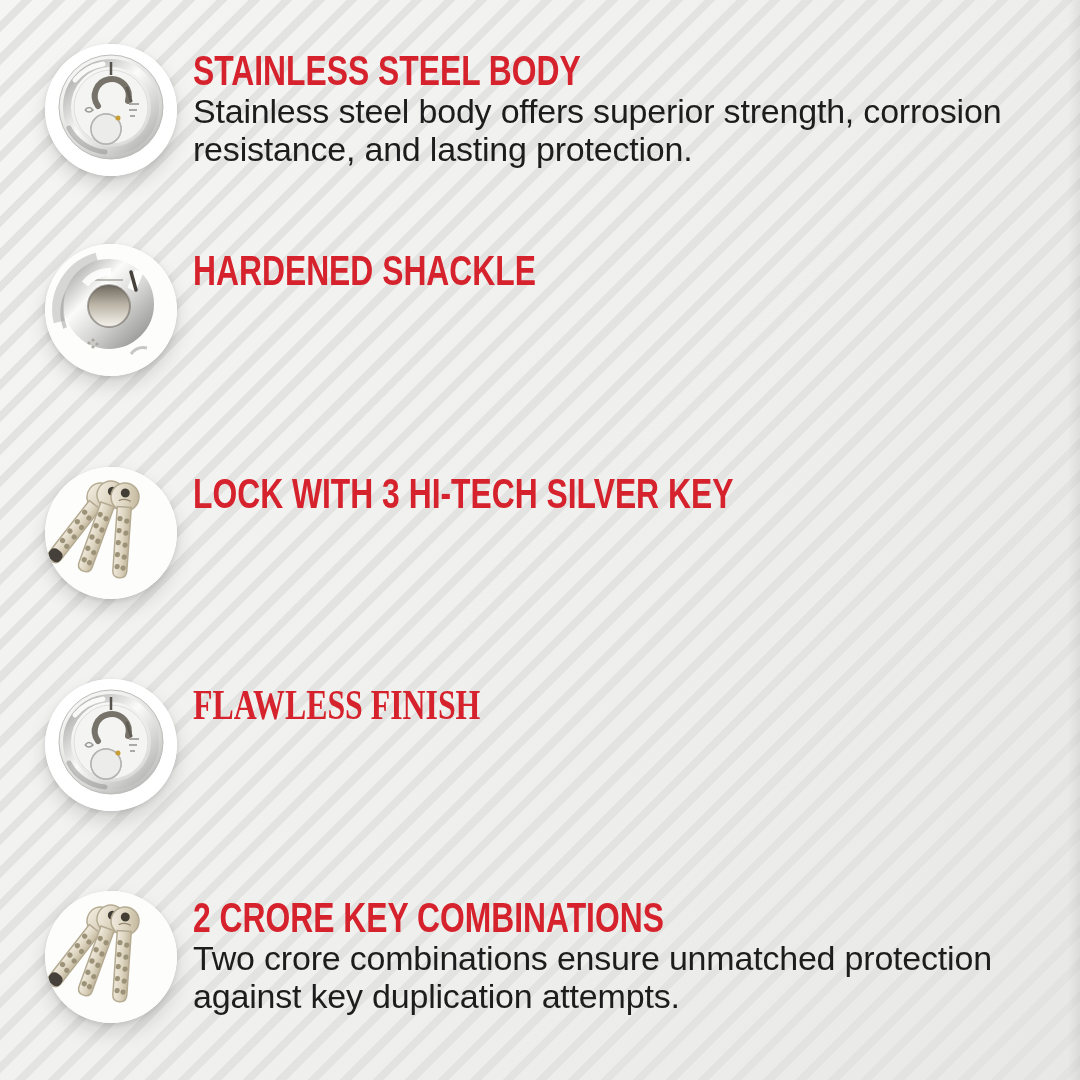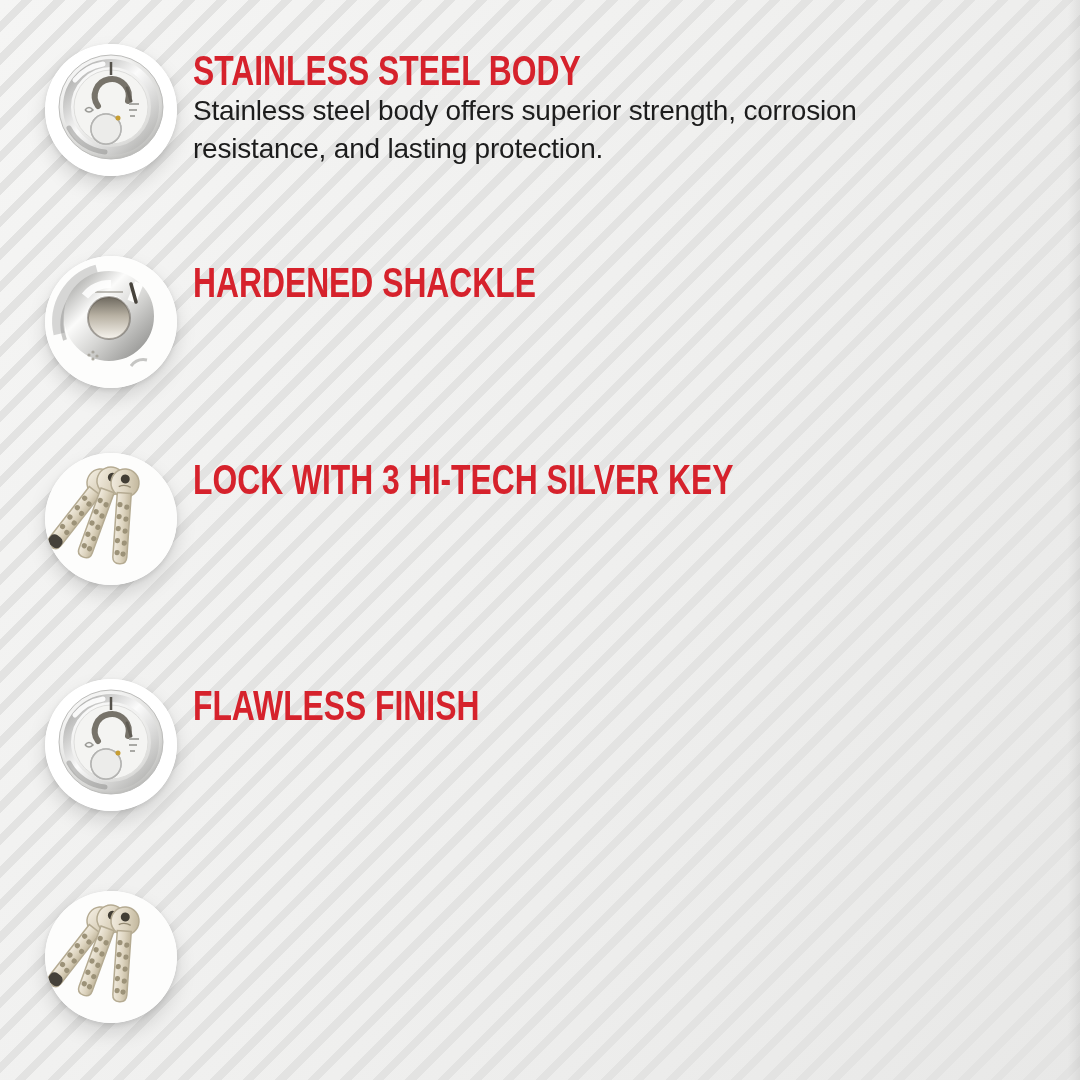--- a/index.html
+++ b/index.html
@@ -36,21 +36,21 @@
     font-size:43px;line-height:40px;font-weight:bold;
     color:var(--accent-red,#d6222c);
     letter-spacing:0px;
     display:inline-block;
     transform:scaleX(0.74);
     transform-origin:left top;
     white-space:nowrap;
   }
   .feature-desc{
     margin:0;
-    font-size:28px;line-height:38px;
+    font-size:34px;line-height:38px;
     letter-spacing:-0.2px;
     color:var(--text-color,#1d1d1d);
     white-space:pre-line;
   }
 </style>
 </head>
 <body>
 
 <div class="poster" id="poster">
   <section class="feature" style="top: 44px;">
@@ -89,21 +89,21 @@
     <path d="M40 66 q4 -5 8 0 q-4 4 -8 0" fill="none" stroke="#9a9a96" stroke-width="1.5"></path>
   </svg>
       </div>
     <div class="feature-text">
       <h2 class="feature-title">STAINLESS STEEL BODY</h2>
       <p class="feature-desc">Stainless steel body offers superior strength, corrosion
 resistance, and lasting protection.</p>
     </div>
   </section>
 
-  <section class="feature" style="top: 256px; justify-content: center;">
+  <section class="feature" style="top: 244px; justify-content: center;">
     <div class="icon-circle">
   <svg viewBox="0 0 132 132">
     <defs>
       <linearGradient id="scRing" x1="0" y1="0" x2="1" y2="1">
         <stop offset="0%" stop-color="#b7b7b5"></stop>
               <stop offset="30%" stop-color="#fbfbfa"></stop>
         <stop offset="60%" stop-color="#d7d7d5"></stop>
               <stop offset="100%" stop-color="#9c9c9a"></stop>
       </linearGradient>
       <linearGradient id="scHole" x1="0" y1="0" x2="0" y2="1">
@@ -129,21 +129,21 @@
             <circle cx="48" cy="103" r="1.6"></circle>
     </g>
     <path d="M86 110 q6 -8 16 -6" stroke="#c6c6c4" stroke-width="3" fill="none"></path>
   </svg>
       </div>
     <div class="feature-text">
       <h2 class="feature-title">HARDENED SHACKLE</h2>
     </div>
   </section>
 
-  <section class="feature" style="top: 453px;">
+  <section class="feature" style="top: 467px;">
     <div class="icon-circle">
   <svg viewBox="0 0 132 132">
     <defs>
       <linearGradient id="kyB" x1="0" y1="0" x2="1" y2="0">
         <stop offset="0%" stop-color="#f0eadd"></stop>
               <stop offset="55%" stop-color="#ddd4bf"></stop>
         <stop offset="100%" stop-color="#c3b89e"></stop>
       </linearGradient>
     </defs>
     <circle cx="66" cy="66" r="66" fill="#fdfdfc"></circle>
@@ -198,21 +198,21 @@
               <circle cx="3" cy="71" r="2.6"></circle>
       </g>
     </g>
   </svg>
       </div>
     <div class="feature-text">
       <h2 class="feature-title">LOCK WITH 3 HI-TECH SILVER KEY</h2>
     </div>
   </section>
 
-  <section class="feature" style="top: 679px;">
+  <section class="feature" style="top: 679px; font-family: Liberation Serif, serif;">
     <div class="icon-circle">
   <svg viewBox="0 0 132 132">
     <defs>
       <radialGradient id="dpFace" cx="40%" cy="35%" r="72%">
         <stop offset="0%" stop-color="#ffffff"></stop>
               <stop offset="55%" stop-color="#f0f0ef"></stop>
         <stop offset="82%" stop-color="#d6d6d4"></stop>
               <stop offset="100%" stop-color="#aeaeac"></stop>
       </radialGradient>
       <linearGradient id="dpRing" x1="0" y1="0" x2="1" y2="1">
@@ -303,14 +303,19 @@
         <circle cx="-3.5" cy="46" r="2.6"></circle>
               <circle cx="3.5" cy="48" r="2.6"></circle>
         <circle cx="-3.5" cy="58" r="2.6"></circle>
               <circle cx="3.5" cy="60" r="2.6"></circle>
         <circle cx="-3" cy="70" r="2.6"></circle>
               <circle cx="3" cy="71" r="2.6"></circle>
       </g>
     </g>
   </svg>
       </div>
+    <div class="feature-text">
+      <h2 class="feature-title">2 CRORE KEY COMBINATIONS</h2>
+      <p class="feature-desc">Two crore combinations ensure unmatched protection
+against key duplication attempts.</p>
+    </div>
   </section>
 </div>
 
 </body></html>

